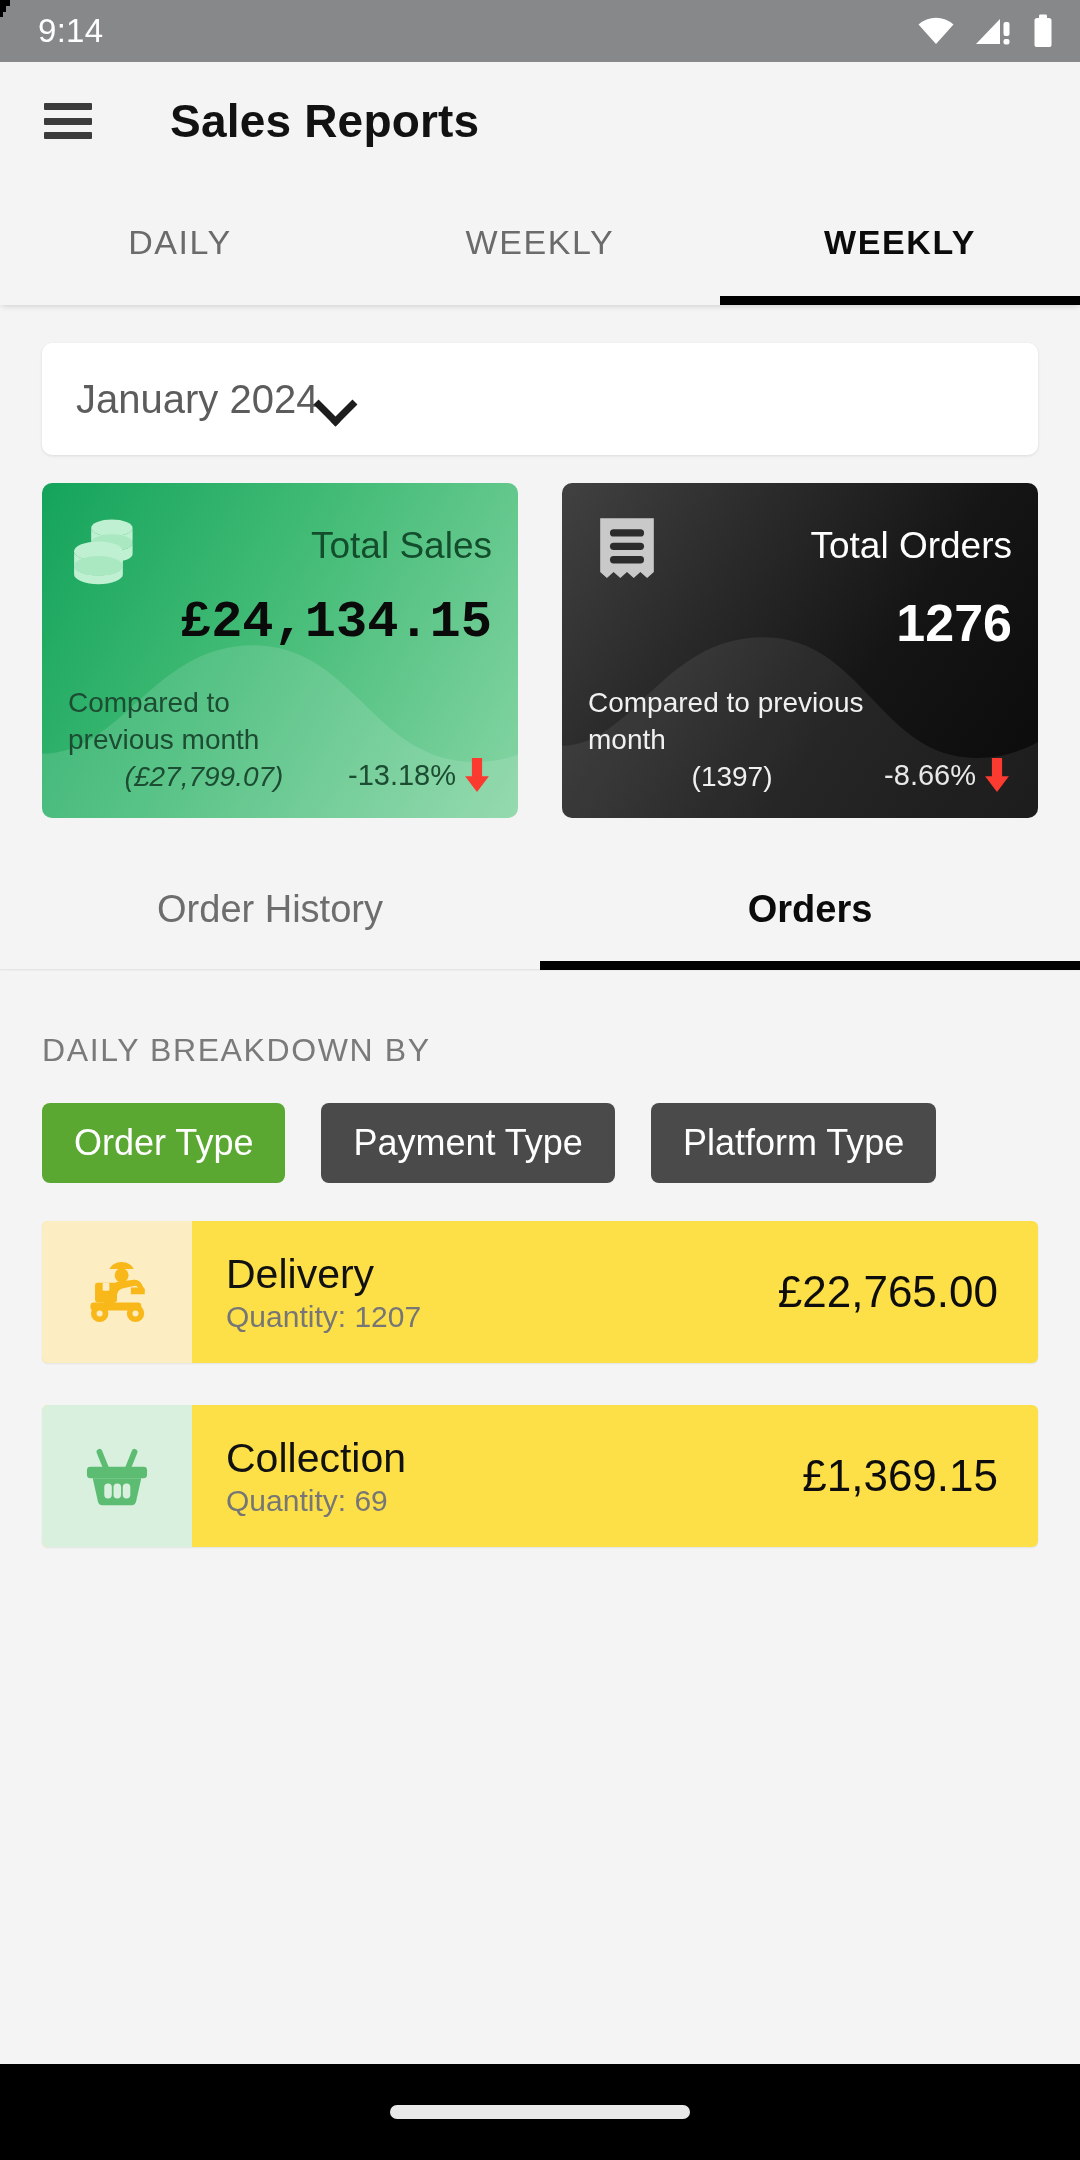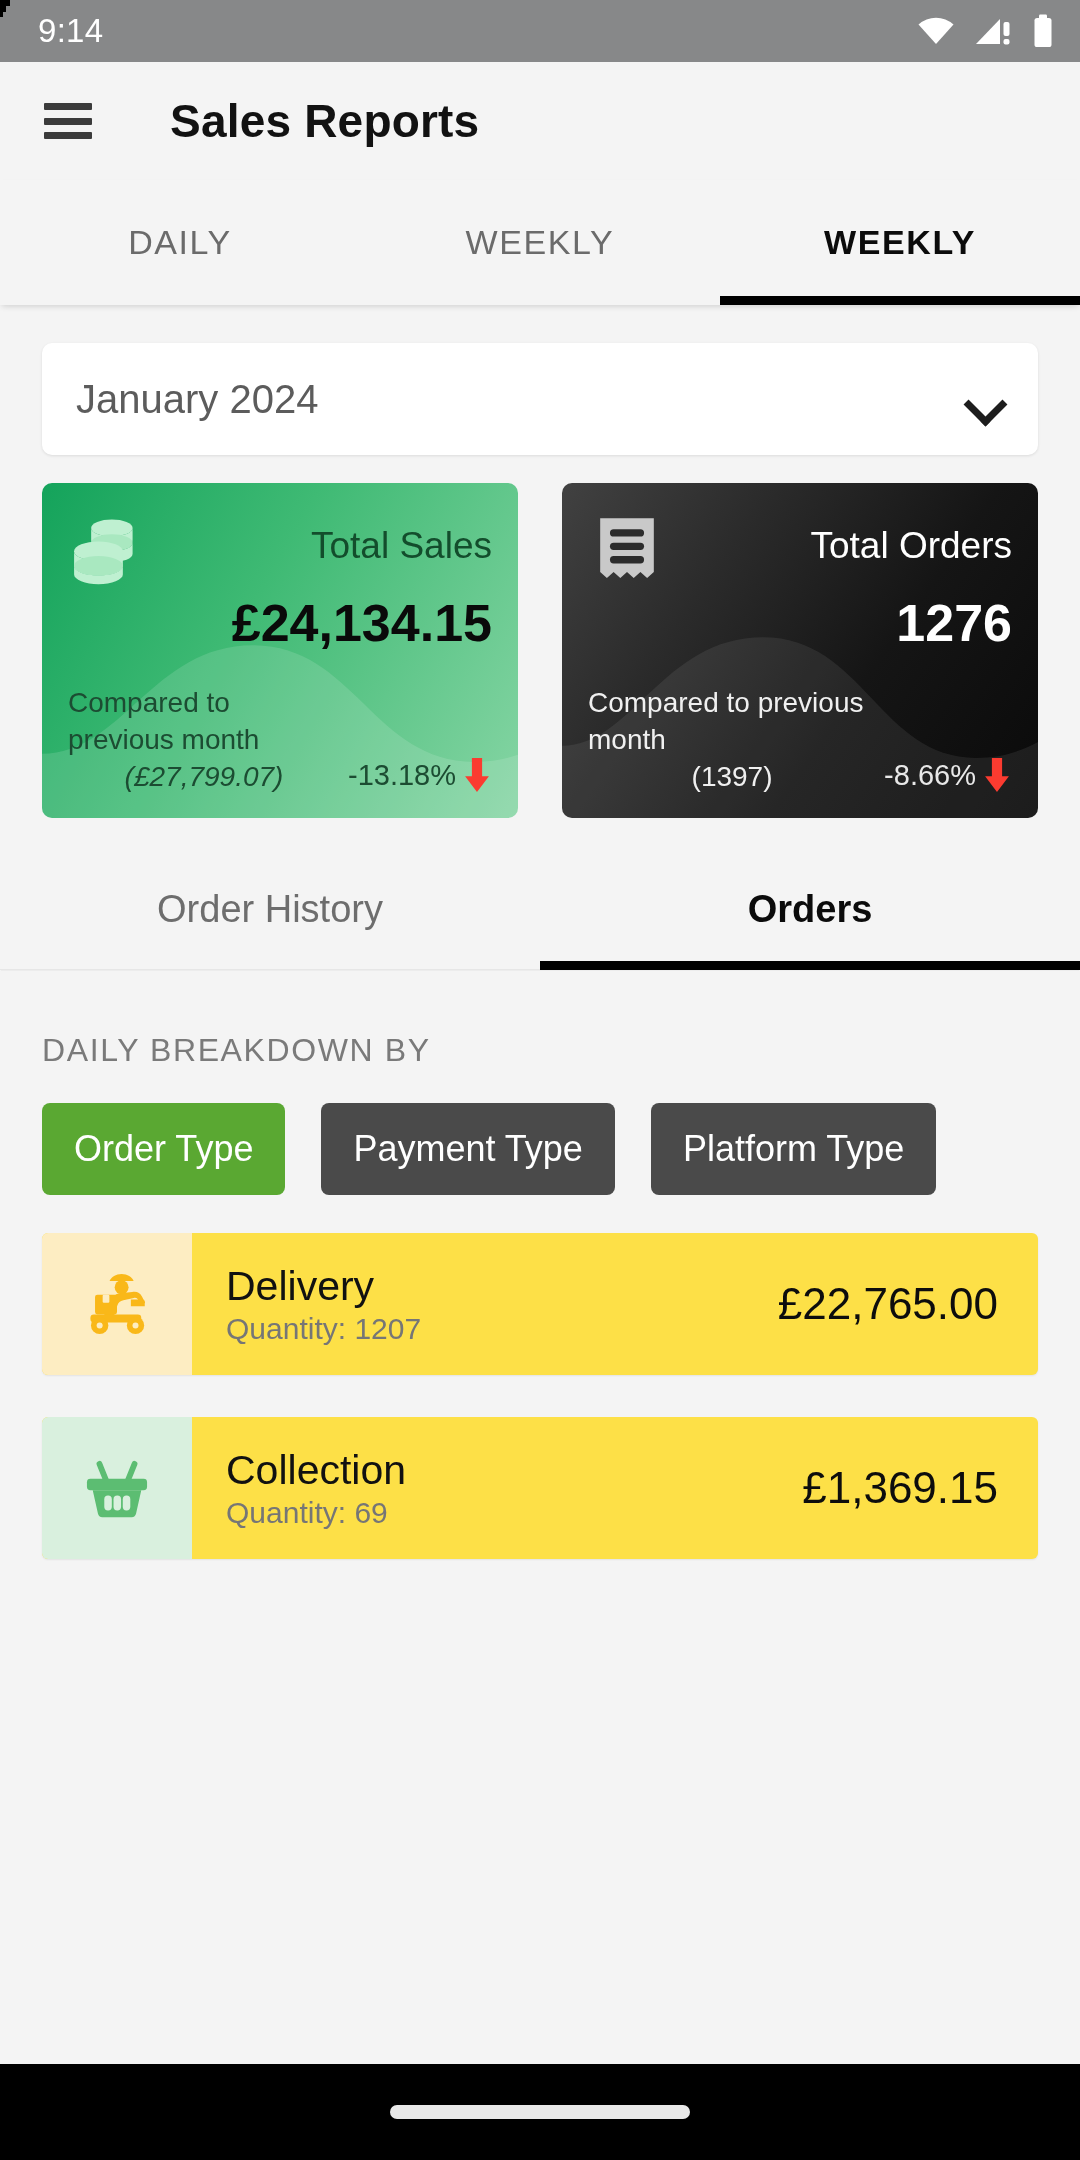--- a/index.html
+++ b/index.html
@@ -36,21 +36,21 @@
   .period-tab.active::after{
     content:""; position:absolute; bottom:0; left:0; right:0; height:9px; background:#000;
   }
 
   
   .content{ flex:1 1 auto; background:#f4f4f4; display:flex; flex-direction:column; overflow:hidden; }
 
   
   .month-select{
     margin:38px 42px 0 42px; height:112px; background:#fff; border-radius:10px;
-    display:flex; align-items:center; justify-content:space-between; padding:0 36px 0 34px;
+    display:flex; align-items:center; justify-content:flex-start; padding:0 36px 0 34px;
     box-shadow:0 1px 3px rgba(0,0,0,.10); cursor:pointer;
   }
   .month-select .label{ font-size:40px; color:#5c5c5c; }
   .chev{ width:34px; height:20px; position:relative; }
   .chev::before{
     content:""; position:absolute; left:2px; top:0; width:24px; height:24px;
     border-right:7px solid #1d1d1d; border-bottom:7px solid #1d1d1d;
     transform:rotate(45deg); transform-origin:center;
   }
 
@@ -62,21 +62,21 @@
   }
   .metric-card.sales{ background:linear-gradient(120deg,#14a35b 0%,#3fba74 42%,#86d5a4 100%); }
   .metric-card.orders{ background:linear-gradient(125deg,#414141 0%,#2b2b2b 30%,#151515 62%,#0a0a0a 100%); }
   .wave{ position:absolute; left:0; right:0; bottom:0; height:72%; pointer-events:none; }
   .card-head{ display:flex; align-items:flex-start; justify-content:space-between; position:relative; z-index:2; }
   .card-icon{ width:78px; height:78px; flex:0 0 78px; }
   .card-title{ font-size:37px; margin-top:14px; }
   .sales .card-title{ color:#134d2c; }
   .orders .card-title{ color:#ffffff; }
   .card-value{ font-size:52px; font-weight:700; text-align:right; margin-top:4px; position:relative; z-index:2; }
-  .sales .card-value{ color:#0a0a0a; }
+  .sales .card-value{ color:#0a0a0a;font-family:Liberation Mono, monospace; }
   .orders .card-value{ color:#ffffff; }
   .card-foot{ margin-top:auto; position:relative; z-index:2; display:flex; align-items:flex-end; justify-content:space-between; gap:8px; }
   .compare{ font-size:28px; line-height:1.32; }
   .sales .compare{ color:#1c4c32; }
   .orders .compare{ color:#f0f0f0; }
   .delta{ display:flex; align-items:center; gap:6px; white-space:nowrap; padding-bottom:4px; }
   .delta .pct{ font-size:29px; }
   .sales .delta .pct{ color:#1c4c32; }
   .orders .delta .pct{ color:#e8e8e8; }
   .arrow-down{ width:30px; height:34px; flex:0 0 30px; }
@@ -87,21 +87,21 @@
   .sub-tab{ flex:1; display:flex; align-items:center; justify-content:center; position:relative; cursor:pointer; }
   .sub-tab span{ font-size:38px; color:#6d6d6d; }
   .sub-tab.active span{ color:#0b0b0b; font-weight:700; }
   .sub-tab.active::after{ content:""; position:absolute; bottom:0; left:0; right:0; height:9px; background:#000; }
 
   
   .breakdown{ padding:0 42px; }
   .breakdown-title{ font-size:32px; letter-spacing:1.6px; color:#7a7a7a; margin-top:62px; }
   .chips{ display:flex; gap:36px; margin-top:34px; }
   .chip{
-    height:92px; border-radius:8px; display:flex; align-items:center; justify-content:center;
+    height:80px; border-radius:8px; display:flex; align-items:center; justify-content:center;
     padding:4px 32px; font-size:36px; color:#fff; background:#4a4a4a; cursor:pointer; white-space:nowrap;
   }
   .chip.active{ background:#5aa832; }
 
   
   .rows{ margin-top:38px; display:flex; flex-direction:column; gap:42px; }
   .row{
     height:142px; background:#fde047; border-radius:6px; display:flex; align-items:stretch; overflow:hidden;
     box-shadow:0 1px 2px rgba(0,0,0,.07);
   }

